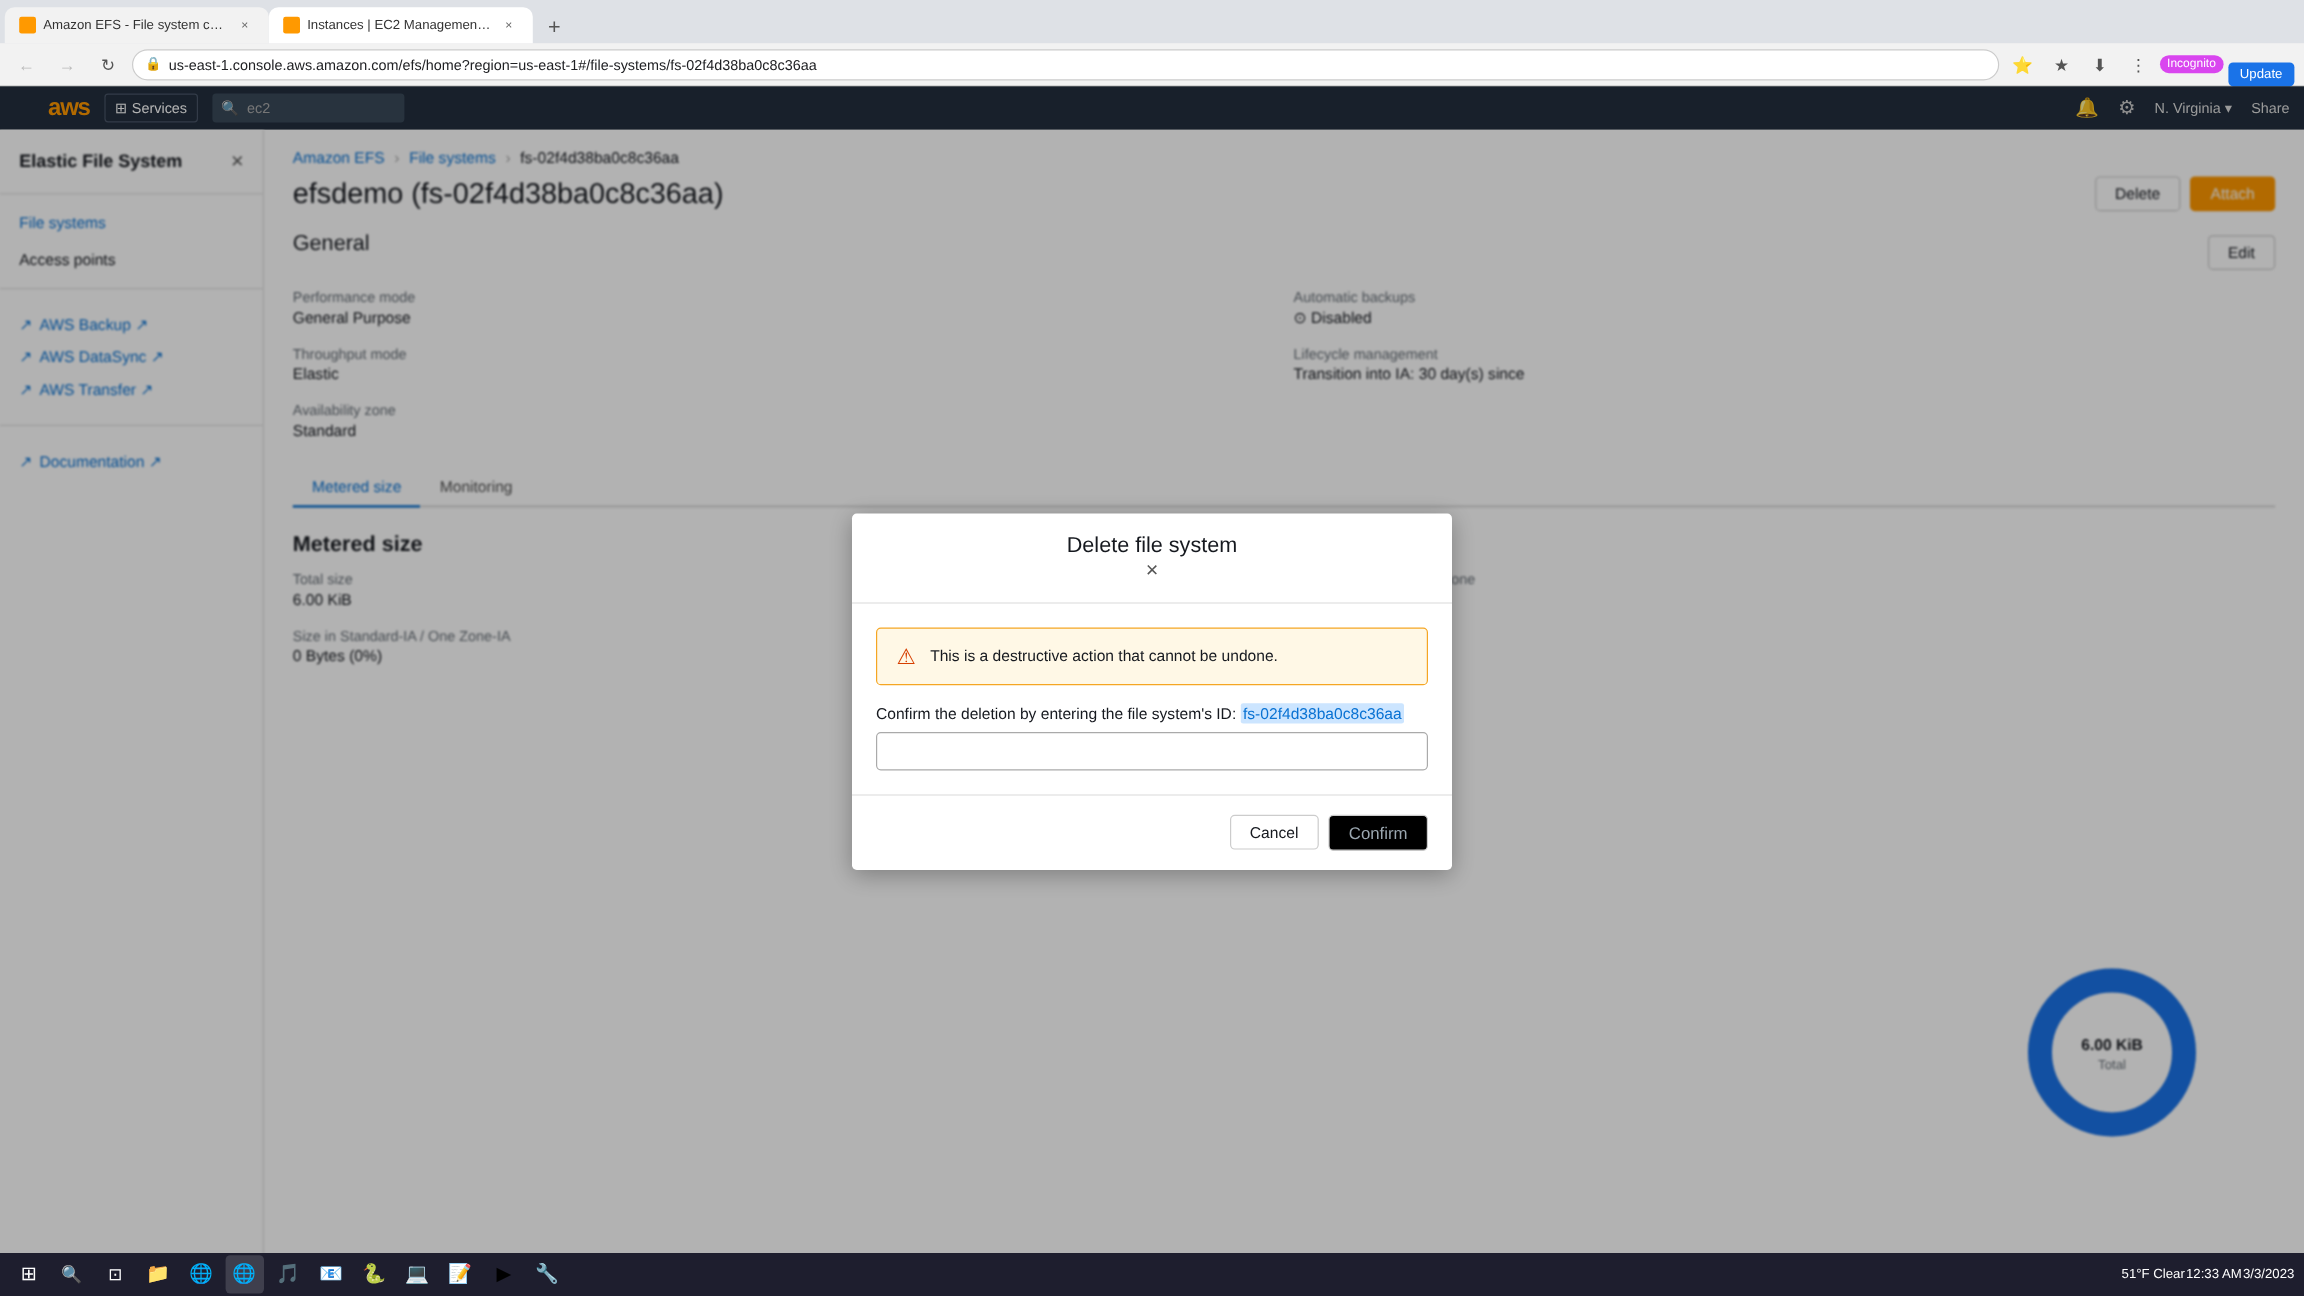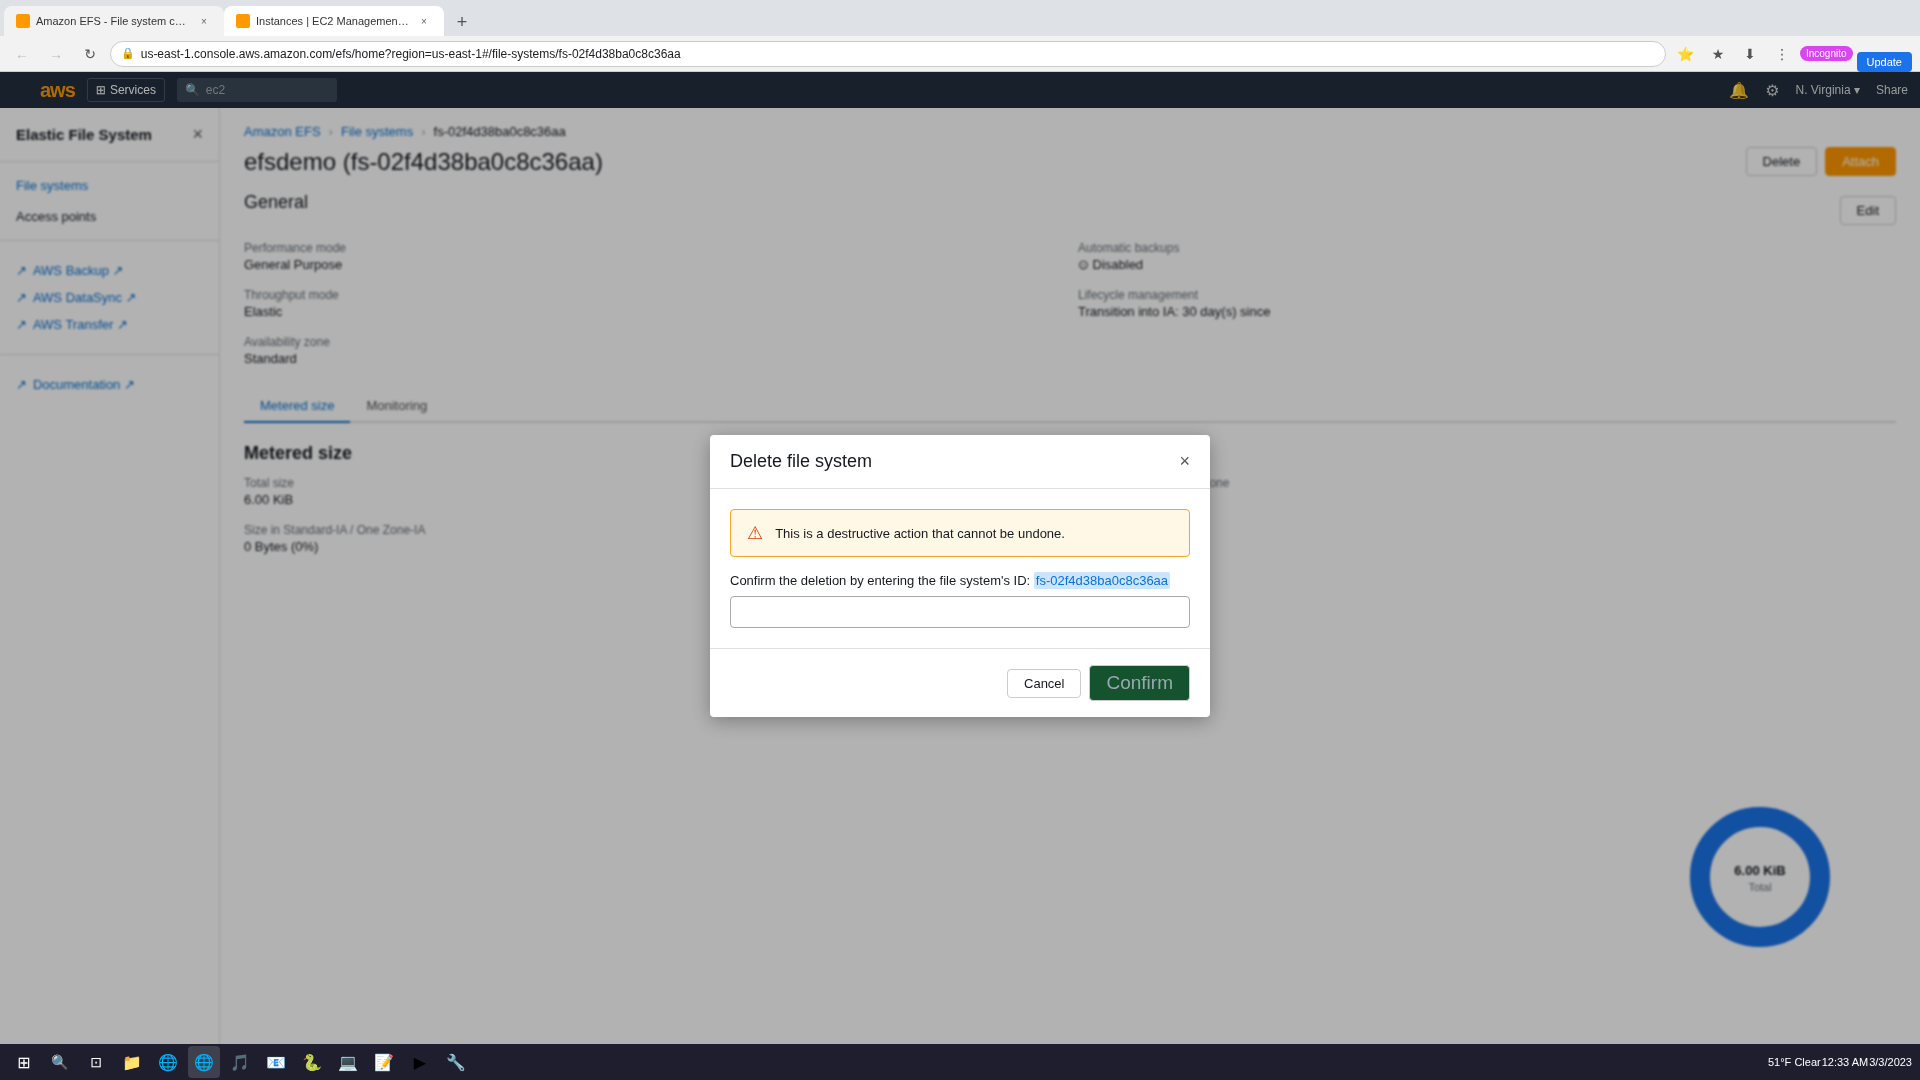--- a/index.html
+++ b/index.html
@@ -391,20 +391,21 @@
       width: 500px;
       box-shadow: 0 4px 20px rgba(0,0,0,0.3);
       overflow: hidden;
     }
     .dialog-header {
       display: flex;
       align-items: center;
       justify-content: space-between;
       padding: 16px 20px;
       border-bottom: 1px solid #e0e0e0;
+      flex-direction: column;
     }
     .dialog-title {
       font-size: 18px;
       font-weight: 400;
       color: #16191f;
     }
     .dialog-close {
       color: #555;
       cursor: pointer;
       font-size: 18px;
@@ -474,22 +475,22 @@
       border-radius: 4px;
       background: #fff;
       font-size: 13px;
       color: #16191f;
       cursor: pointer;
     }
     .btn-confirm {
       padding: 6px 16px;
       border: 1px solid #ccc;
       border-radius: 4px;
-      background: #14532d;
-      font-size: 19px;
+      background: #000000;
+      font-size: 14px;
       color: #9ba7b0;
       cursor: not-allowed;
     }
 
     
     .taskbar {
       position: fixed;
       bottom: 0;
       left: 0;
       right: 0;

